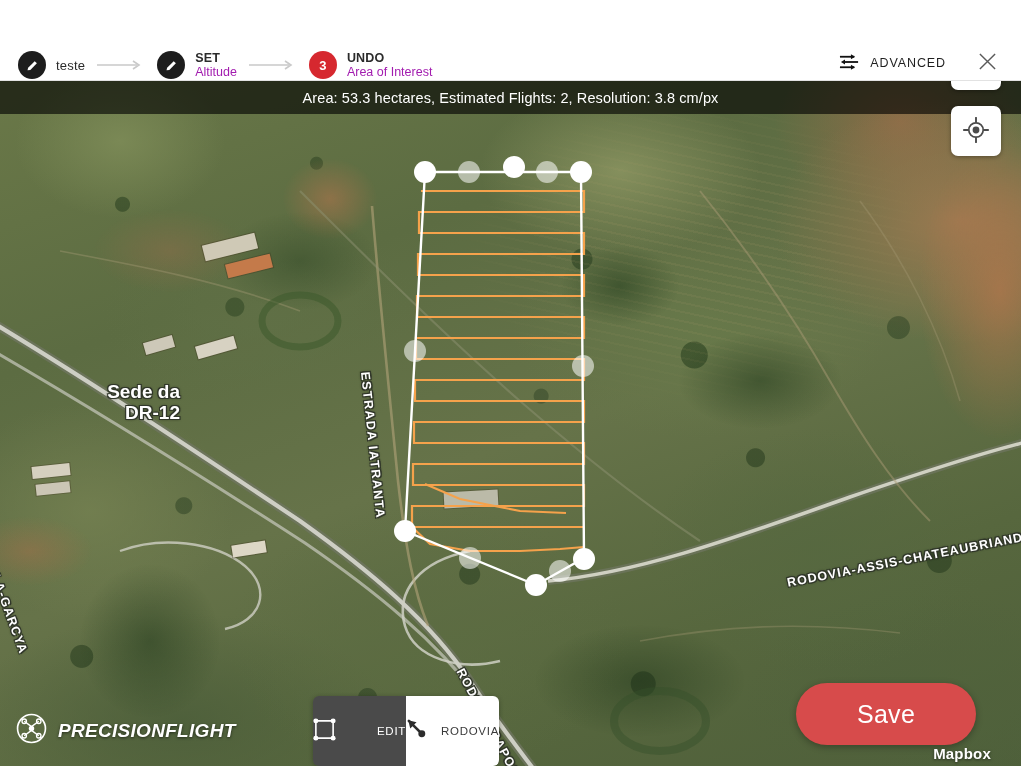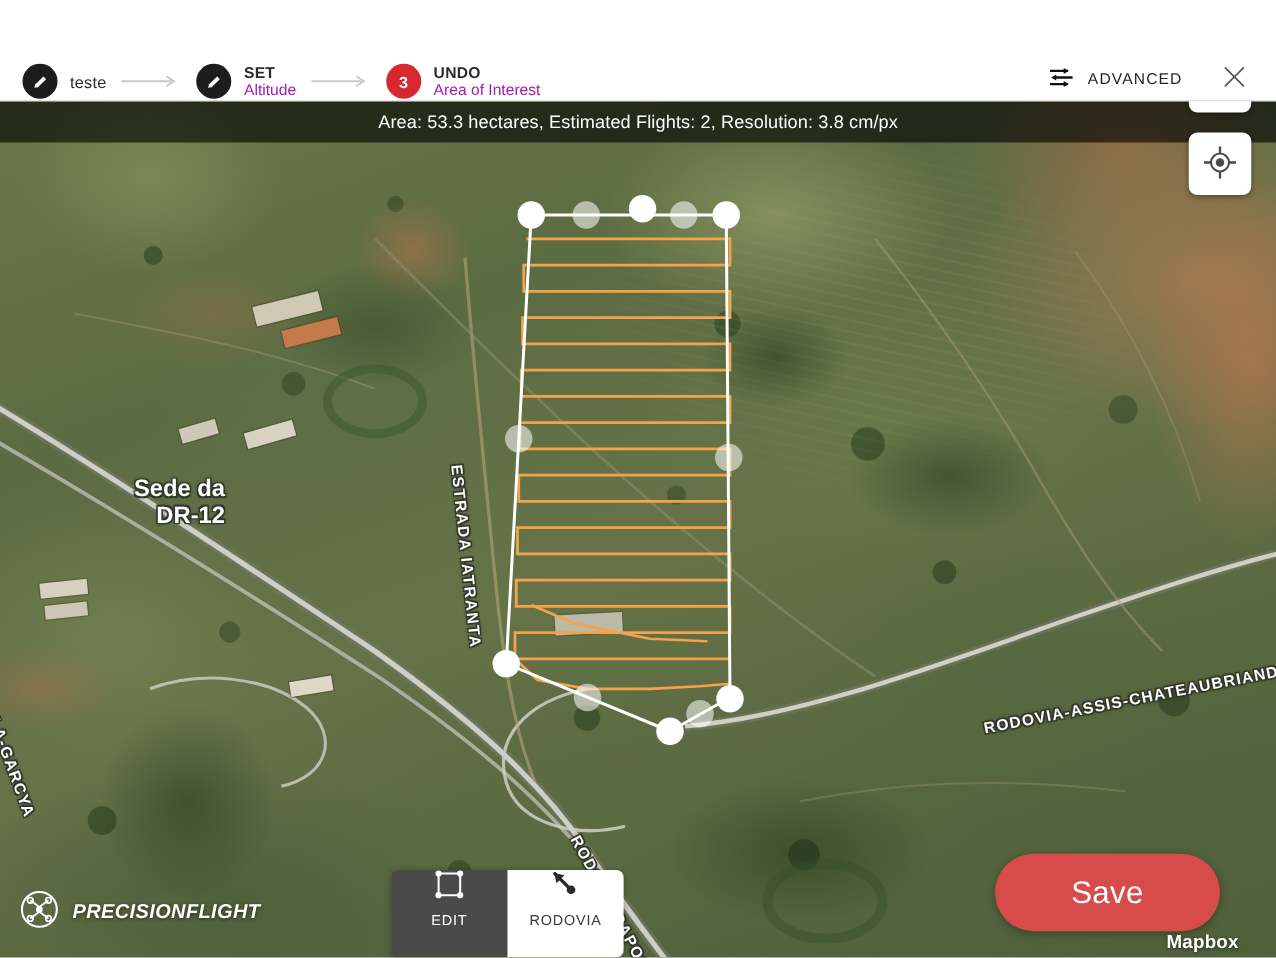--- a/index.html
+++ b/index.html
@@ -225,22 +225,22 @@
   }
   .tool-group {
     display: flex; border-radius: 6px; overflow: hidden;
     pointer-events: auto;
     box-shadow: 0 1px 5px rgba(0,0,0,.3);
   }
   .tool-group.g1 { margin-left: 313px; }
   .tool-group.g2 { margin-left: 21px; }
   .tool-btn {
     width: 93px; height: 70px;
-    display: flex; flex-direction: column;
-    align-items: center; justify-content: flex-start;
+    display: flex; flex-direction: row;
+    align-items: center; justify-content: space-between;
     gap: 9px; border: none; cursor: pointer;
     background: #ffffff;
   }
   .tool-btn .lbl {
     font-size: 11.5px; letter-spacing: .7px; color: #3a3a3a;
   }
   .tool-btn.active { background: #4a4a4a; }
   .tool-btn.active .lbl { color: #ffffff; }
   .tool-btn.disabled { cursor: default; }
   .tool-btn.disabled .lbl { color: #9d9d9d; }
@@ -256,21 +256,21 @@
     box-shadow: 0 2px 7px rgba(0,0,0,.3);
   }
 
   
   .brand {
     position: absolute; left: 16px; bottom: 18px;
     display: flex; align-items: center; gap: 11px;
     z-index: 26; pointer-events: none;
   }
   .brand .name {
-    color: #fff; font-size: 16px; font-weight: bold;
+    color: #fff; font-size: 19px; font-weight: bold;
     font-style: italic; letter-spacing: .3px;
     text-shadow: 0 1px 3px rgba(0,0,0,.6);
   }
   .attrib {
     position: absolute; right: 30px; bottom: 4px;
     color: #fff; font-size: 15px; font-weight: bold;
     letter-spacing: .2px; z-index: 26;
     text-shadow: 0 1px 3px rgba(0,0,0,.55);
   }
 </style>

